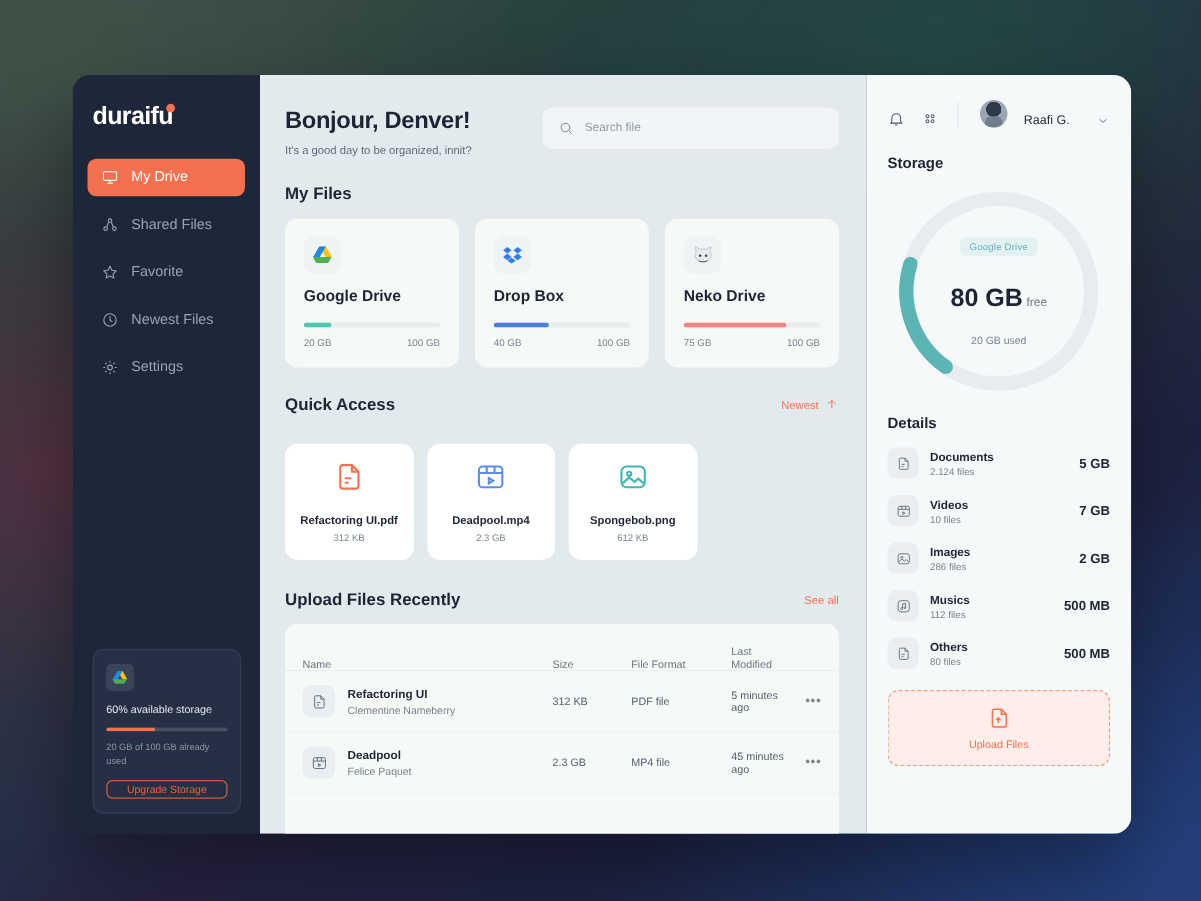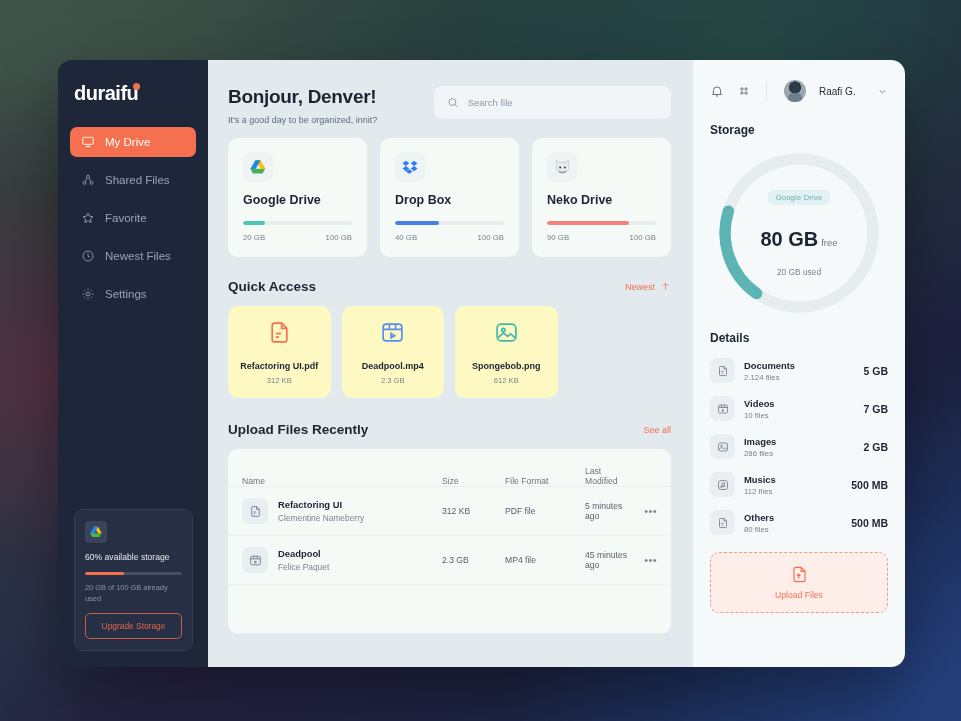--- a/index.html
+++ b/index.html
@@ -41,21 +41,21 @@
     position:absolute; left:16px; bottom:16px; width:119px;
     background:#262f43; border:1px solid #333c52; border-radius:9px; padding:11px 10px;
   }
   .upsell-logo { width:22px; height:22px; border-radius:4px; background:#3a4considerable; }
   .upsell-logo { background:#3a4359; display:flex; align-items:center; justify-content:center; }
   .upsell-title { color:#e6e9ef; font-size:8.6px; margin-top:9px; line-height:1.3; }
   .upsell-bar { height:3px; background:#474f63; border-radius:2px; margin:9px 0 7px; overflow:hidden; }
   .upsell-bar i { display:block; height:100%; background:#f4704f; border-radius:2px; }
   .upsell-sub { color:#8d95a6; font-size:7.4px; line-height:1.5; }
   .upsell-btn {
-    margin-top:9px; width:100%; height:26px; border:1px solid #c85f45; border-radius:5px;
+    margin-top:9px; width:100%; height:15px; border:1px solid #c85f45; border-radius:5px;
     background:transparent; color:#e2664a; font-size:8.4px; font-family:inherit; cursor:pointer;
   }
 
   
   .main { flex:1 1 auto; background:#e3eaee; padding:26px 22px 0 20px; overflow:hidden; position:relative; }
   .main-head { display:flex; align-items:flex-start; gap:36px; }
   .greet-h1 { font-size:19px; font-weight:700; color:#1d2434; letter-spacing:-0.3px; }
   .greet-sub { font-size:9px; color:#5d6b79; margin-top:7px; }
   .search {
     margin-left:auto; width:237px; height:33px; background:#f1f5f7; border-radius:8px;
@@ -74,42 +74,42 @@
 
   .files-grid { display:grid; grid-template-columns:repeat(3,1fr); gap:13px; margin-top:13px; }
   .file-card { background:#f6faf7; border-radius:10px; padding:14px 15px 15px; }
   .file-ic { width:30px; height:30px; border-radius:8px; background:#eef3f3; display:flex; align-items:center; justify-content:center; }
   .file-name { font-size:12.5px; font-weight:700; color:#1d2434; margin-top:11px; }
   .file-bar { height:4px; background:#e8eded; border-radius:3px; margin-top:14px; overflow:hidden; }
   .file-bar i { display:block; height:100%; border-radius:3px; }
   .file-meta { display:flex; justify-content:space-between; margin-top:8px; font-size:7.8px; color:#77838e; }
 
   .qa-grid { display:grid; grid-template-columns:repeat(4,1fr); gap:11px; margin-top:12px; }
-  .qa-card { background:#fef9c3; border-radius:10px; padding:14px 6px 13px; text-align:center; }
+  .qa-card { background:#ffffff; border-radius:10px; padding:14px 6px 13px; text-align:center;margin-top:12px; }
   .qa-card svg { width:25px; height:25px; fill:none; stroke-width:1.6; }
   .qa-name { font-size:9px; font-weight:700; color:#1d2434; margin-top:12px; }
   .qa-size { font-size:7.6px; color:#77838e; margin-top:5px; }
 
   .table-wrap { background:#f6faf7; border-radius:10px; margin-top:12px; overflow:hidden; }
   .thead { display:flex; align-items:flex-end; height:38px; padding:0 14px; border-bottom:1px solid #e9efee; }
   .thead span { font-size:8.6px; color:#6a7680; }
   .trow { display:flex; align-items:center; height:49px; padding:0 14px; border-bottom:1px solid #eef3f2; }
   .c-name { flex:0 0 200px; display:flex; align-items:center; gap:10px; }
   .c-size { flex:0 0 63px; font-size:8.6px; color:#566170; }
   .c-fmt  { flex:0 0 80px; font-size:8.6px; color:#566170; }
   .c-mod  { flex:1 1 auto; font-size:8.6px; color:#566170; }
   .c-act  { flex:0 0 24px; text-align:right; font-size:11px; color:#7d8790; letter-spacing:0.4px; cursor:pointer; }
   .row-ic { width:26px; height:26px; border-radius:7px; background:#e9eef3; display:flex; align-items:center; justify-content:center; flex:0 0 26px; }
   .row-ic svg { width:13px; height:13px; fill:none; stroke:#5d6b7a; stroke-width:1.4; }
   .r-title { font-size:9.4px; font-weight:700; color:#1d2434; }
   .r-sub { font-size:8.4px; color:#79838d; margin-top:3px; }
 
   
   .right { width:212px; flex:0 0 212px; background:#f5f9fa; padding:20px 17px 0; overflow:hidden; }
-  .right-top { display:flex; align-items:center; gap:13px; }
+  .right-top { display:flex; align-items:flex-end; gap:13px; }
   .ricon { cursor:pointer; display:flex; align-items:center; }
   .ricon svg { width:14px; height:14px; stroke:#4c5662; fill:none; stroke-width:1.4; }
   .vline { width:1px; height:20px; background:#dfe6e8; margin-left:2px; }
   .avatar {
     width:22px; height:22px; border-radius:50%; margin-left:4px; flex:0 0 22px;
     background:radial-gradient(circle at 50% 34%, #2f3a48 0 33%, #9aa6b2 34% 100%);
     position:relative; overflow:hidden;
   }
   .avatar::after { content:""; position:absolute; left:4px; right:4px; bottom:0; height:9px; border-radius:5px 5px 0 0; background:#6f7d8c; }
   .uname { font-size:10px; color:#222b38; font-weight:400; }
@@ -216,20 +216,21 @@
       </div>
       <div class="search">
         <svg viewBox="0 0 24 24">
             <circle cx="11" cy="11" r="7"></circle>
             <path d="M16.5 16.5 21 21"></path>
           </svg>
         <input type="text" placeholder="Search file" style="">
       </div>
     </div>
 
+    <div class="sec-title" style="margin-top:22px">My Files</div>
     <div class="files-grid">
       <div class="file-card">
         <div class="file-ic">
           <svg viewBox="0 0 48 48" width="18" height="18">
             <path d="M17 6h14l13 22.5H31z" fill="#ffc107"></path>
               <path d="M17 6 4 28.5 11 41 31 6z" fill="#1e88e5"></path>
               <path d="M4 28.5h39L36 41H11z" fill="#4caf50"></path>
           </svg>
         </div>
         <div class="file-name">Google Drive</div>
@@ -264,21 +265,21 @@
               <circle cx="30" cy="24" r="2.4" fill="#2b3440"></circle>
             <path d="M22 31h4l-2 2z" fill="#f08a8a"></path>
             <path d="M15 34c3 3 15 3 18 0" stroke="#2b3440" stroke-width="1.6" fill="none"></path>
           </svg>
         </div>
         <div class="file-name">Neko Drive</div>
         <div class="file-bar">
             <i class="bar" style="width: 75%; background: rgb(244, 130, 126);"></i>
           </div>
         <div class="file-meta">
-          <span>90 GB</span>
+          <span>75 GB</span>
           <span>100 GB</span>
         </div>
       </div>
     </div>
 
     <div class="sec-row" style="margin-top:22px">
       <div class="sec-title">Quick Access</div>
       <div class="sec-link">
         <span>Newest</span>
         <svg viewBox="0 0 24 24" width="11" height="11" fill="none" stroke="#f4704f" stroke-width="1.7">

